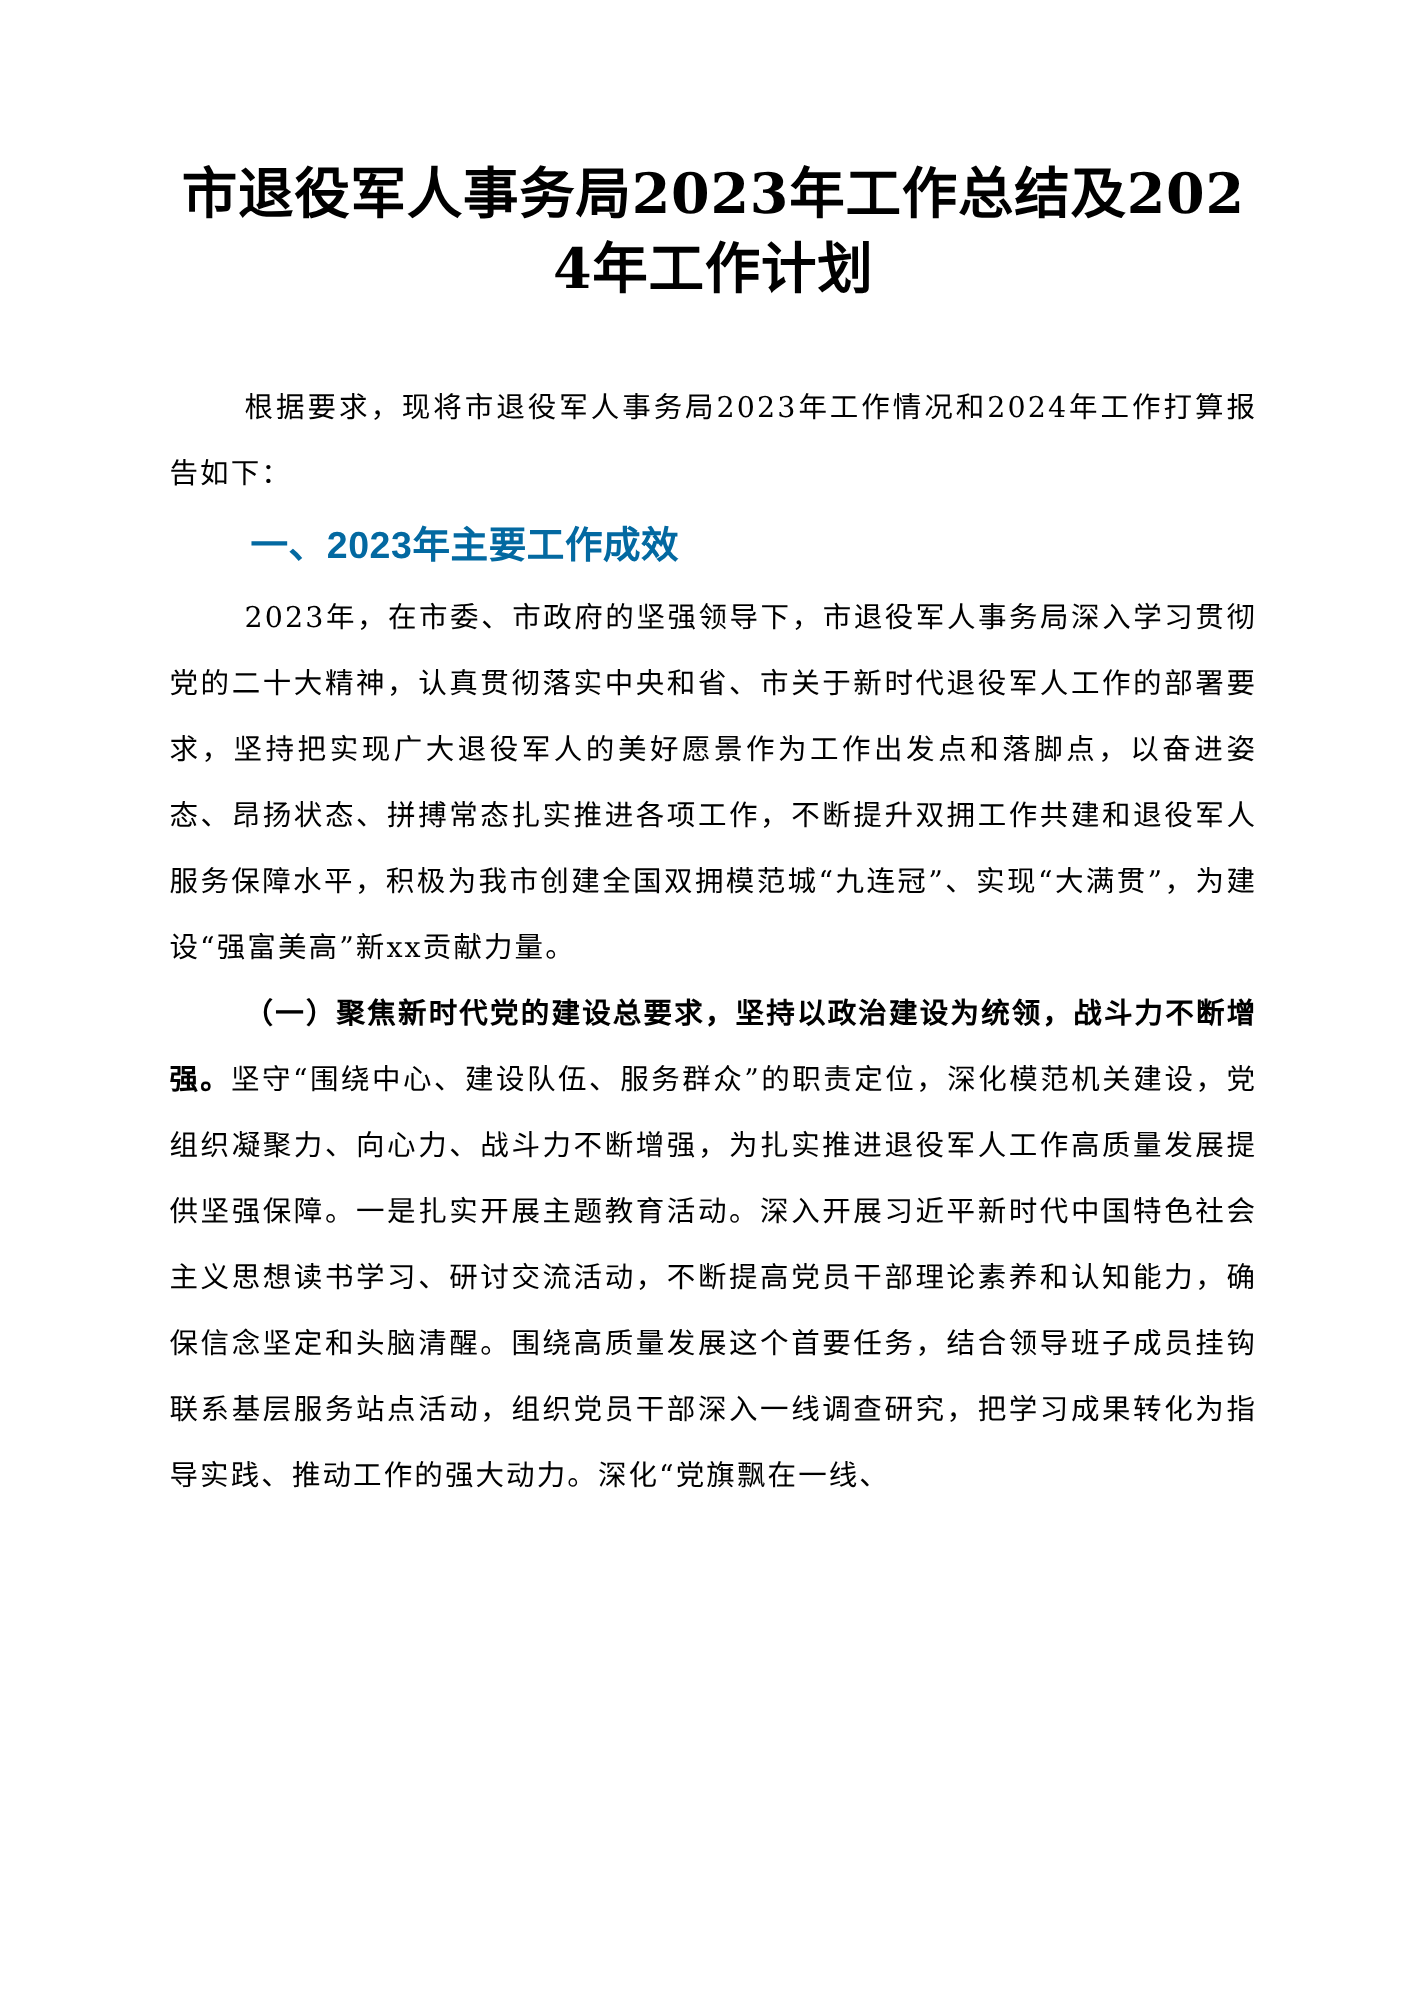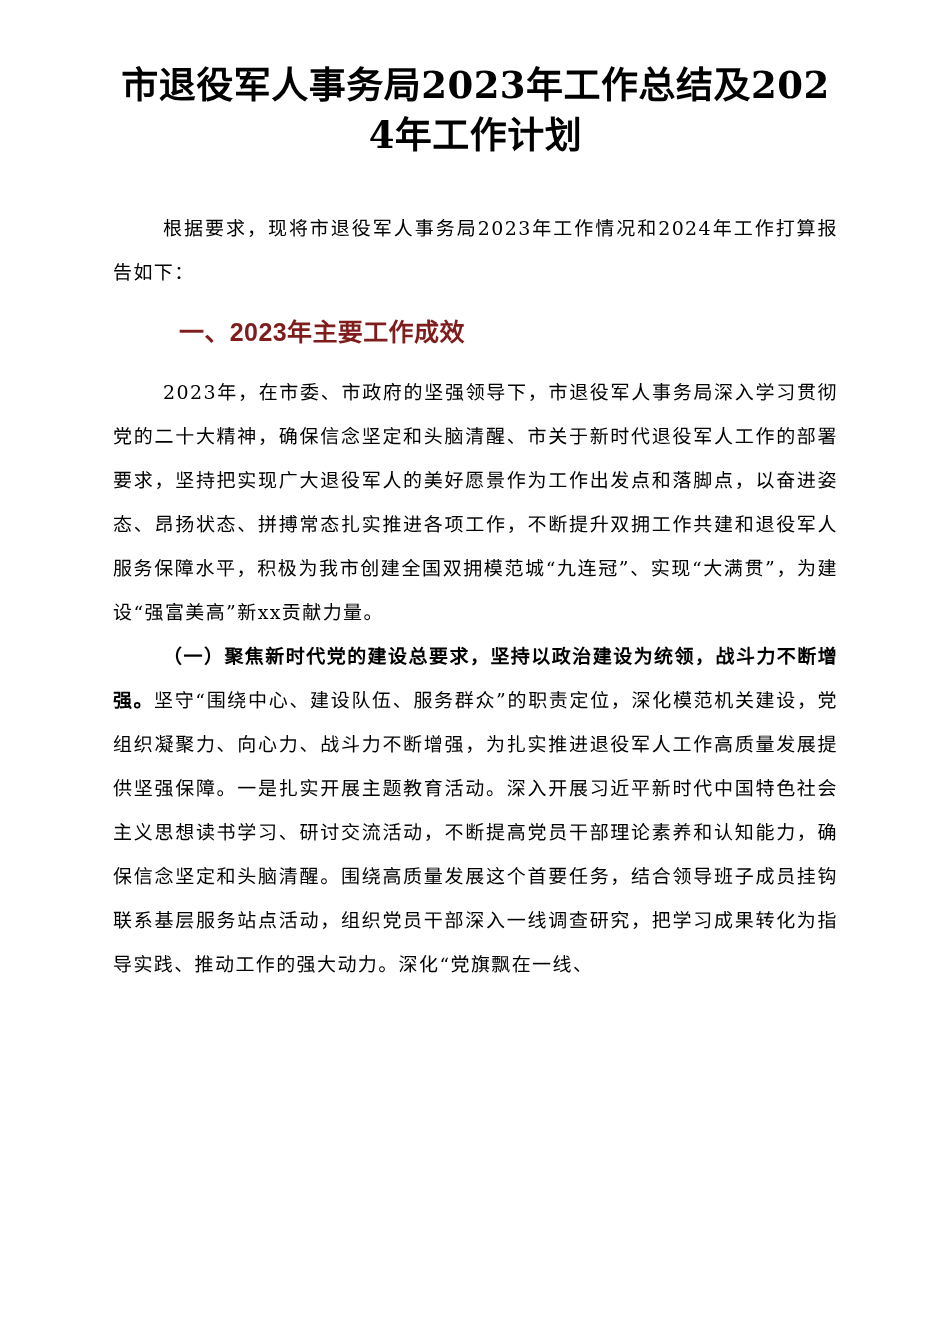--- a/index.html
+++ b/index.html
@@ -24,31 +24,31 @@
     width: 725px;
   }
   .doc-title {
     font-family: "DejaVu Serif", "Liberation Serif", serif;
     font-weight: 700;
     font-size: 37px;
     line-height: 50px;
     text-align: center;
     color: #000000;
     margin: 0;
-    padding-top: 60px;
+    padding-top: 104px;
     letter-spacing: 0.5px;
     word-break: break-all;
   }
   .heading-1 {
     font-family: "Liberation Sans", "DejaVu Sans", sans-serif;
     font-weight: 700;
     font-size: 25px;
     line-height: 44px;
-    color: #7f1d1d;
-    margin: 16px;
+    color: #0369a1;
+    margin: 4px;
     text-indent: 50px;
     letter-spacing: 0.4px;
     word-break: break-all;
   }
   .para {
     font-family: "DejaVu Serif", "Liberation Serif", serif;
     font-size: 19px;
     line-height: 44px;
     color: #000000;
     margin: 0;
@@ -73,18 +73,18 @@
   <div class="content">
 
     <h1 class="doc-title">市退役军人事务局2023年工作总结及2024年工作计划</h1>
 
     <div class="spacer-title-body"></div>
 
     <p class="para">根据要求，现将市退役军人事务局2023年工作情况和2024年工作打算报告如下：</p>
 
     <h2 class="heading-1">一、2023年主要工作成效</h2>
 
-    <p class="para">2023年，在市委、市政府的坚强领导下，市退役军人事务局深入学习贯彻党的二十大精神，确保信念坚定和头脑清醒、市关于新时代退役军人工作的部署要求，坚持把实现广大退役军人的美好愿景作为工作出发点和落脚点，以奋进姿态、昂扬状态、拼搏常态扎实推进各项工作，不断提升双拥工作共建和退役军人服务保障水平，积极为我市创建全国双拥模范城“九连冠”、实现“大满贯”，为建设“强富美高”新xx贡献力量。</p>
+    <p class="para">2023年，在市委、市政府的坚强领导下，市退役军人事务局深入学习贯彻党的二十大精神，认真贯彻落实中央和省、市关于新时代退役军人工作的部署要求，坚持把实现广大退役军人的美好愿景作为工作出发点和落脚点，以奋进姿态、昂扬状态、拼搏常态扎实推进各项工作，不断提升双拥工作共建和退役军人服务保障水平，积极为我市创建全国双拥模范城“九连冠”、实现“大满贯”，为建设“强富美高”新xx贡献力量。</p>
 
     <p class="para"><span class="para-lead">（一）聚焦新时代党的建设总要求，坚持以政治建设为统领，战斗力不断增强。</span><span>坚守“围绕中心、建设队伍、服务群众”的职责定位，深化模范机关建设，党组织凝聚力、向心力、战斗力不断增强，为扎实推进退役军人工作高质量发展提供坚强保障。一是扎实开展主题教育活动。深入开展习近平新时代中国特色社会主义思想读书学习、研讨交流活动，不断提高党员干部理论素养和认知能力，确保信念坚定和头脑清醒。围绕高质量发展这个首要任务，结合领导班子成员挂钩联系基层服务站点活动，组织党员干部深入一线调查研究，把学习成果转化为指导实践、推动工作的强大动力。深化“党旗飘在一线、</span></p>
 
   </div>
 </div>
 
 </body></html>

